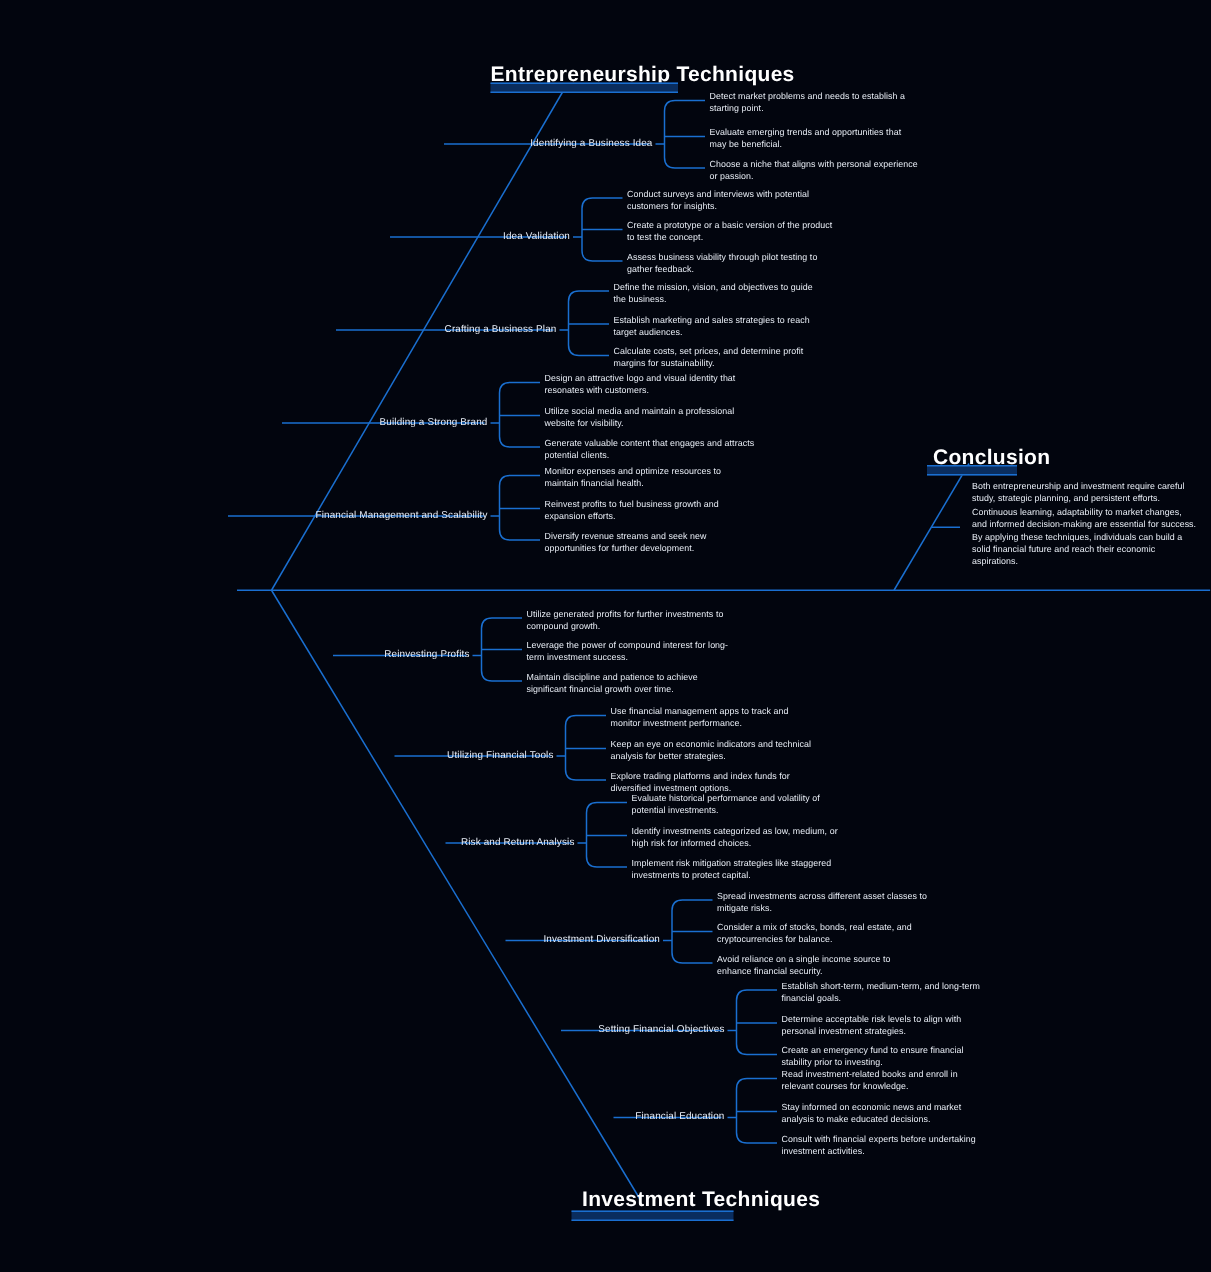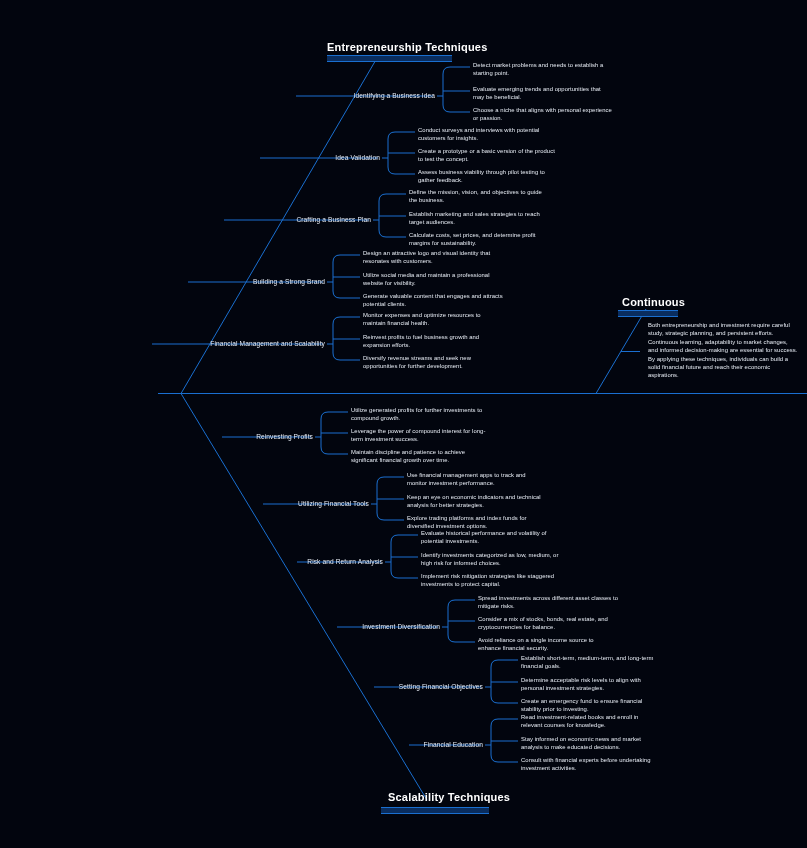--- a/index.html
+++ b/index.html
@@ -37,21 +37,21 @@
     display: flex;
     align-items: center;
     justify-content: center;
     text-align: center;
     padding: 0 6px;
     box-sizing: border-box;
   }
   .section-title {
     position: absolute;
     color: #ffffff;
-    font-size: 11px;
+    font-size: 14px;
     font-weight: bold;
     white-space: nowrap;
     letter-spacing: 0.2px;
     text-align: right;
   }
   .title-rule {
     position: absolute;
     height: 5px;
     border-top: 1.6px solid #1a6fd0;
     border-bottom: 1.6px solid #1a6fd0;
@@ -136,24 +136,24 @@
       <line x1="409" y1="745" x2="481" y2="745" stroke="#1a6fd0" stroke-width="1"></line>
       <line x1="485" y1="745" x2="491" y2="745" stroke="#1a6fd0" stroke-width="1"></line>
       <path d="M 518 719 L 498 719 Q 491 719 491 726 L 491 755 Q 491 762 498 762 L 518 762" fill="none" stroke="#1a6fd0" stroke-width="1"></path>
       <line x1="491" y1="741" x2="518" y2="741" stroke="#1a6fd0" stroke-width="1"></line>
     </svg>
 
 
   <div class="section-title" id="title-top" style="left: 327px; top: 41px;">Entrepreneurship Techniques</div>
   <div class="title-rule" id="rule-top" style="left: 327px; top: 55px; width: 125px;"></div>
 
-  <div class="section-title" id="title-bottom" style="left: 388px; top: 791px;">Scalability Techniques</div>
+  <div class="section-title" id="title-bottom" style="left: 388px; top: 791px;">Investment Techniques</div>
   <div class="title-rule" id="rule-bottom" style="left: 381px; top: 807px; width: 108px;"></div>
 
-  <div class="section-title" id="title-concl" style="left: 622px; top: 296px;">Continuous</div>
+  <div class="section-title" id="title-concl" style="left: 622px; top: 296px;">Conclusion</div>
   <div class="title-rule" id="rule-concl" style="left: 618px; top: 310px; width: 60px;"></div>
 
   <div class="concl-text" id="concl-body" style="left: 648px; top: 321px;">Both entrepreneurship and investment require careful study, strategic planning, and persistent efforts. Continuous learning, adaptability to market changes, and informed decision-making are essential for success. By applying these techniques, individuals can build a solid financial future and reach their economic aspirations.</div>
 
   <div id="branch-layer">
       <div class="branch-label leftal" style="left: 435px; top: 92px;">Identifying a Business Idea</div>
       <div class="leaf-text" style="left: 473px; top: 61px;">Detect market problems and needs to establish a starting point.</div>
       <div class="leaf-text" style="left: 473px; top: 85px;">Evaluate emerging trends and opportunities that may be beneficial.</div>
       <div class="leaf-text" style="left: 473px; top: 106px;">Choose a niche that aligns with personal experience or passion.</div>
       <div class="branch-label leftal" style="left: 380px; top: 154px;">Idea Validation</div>

